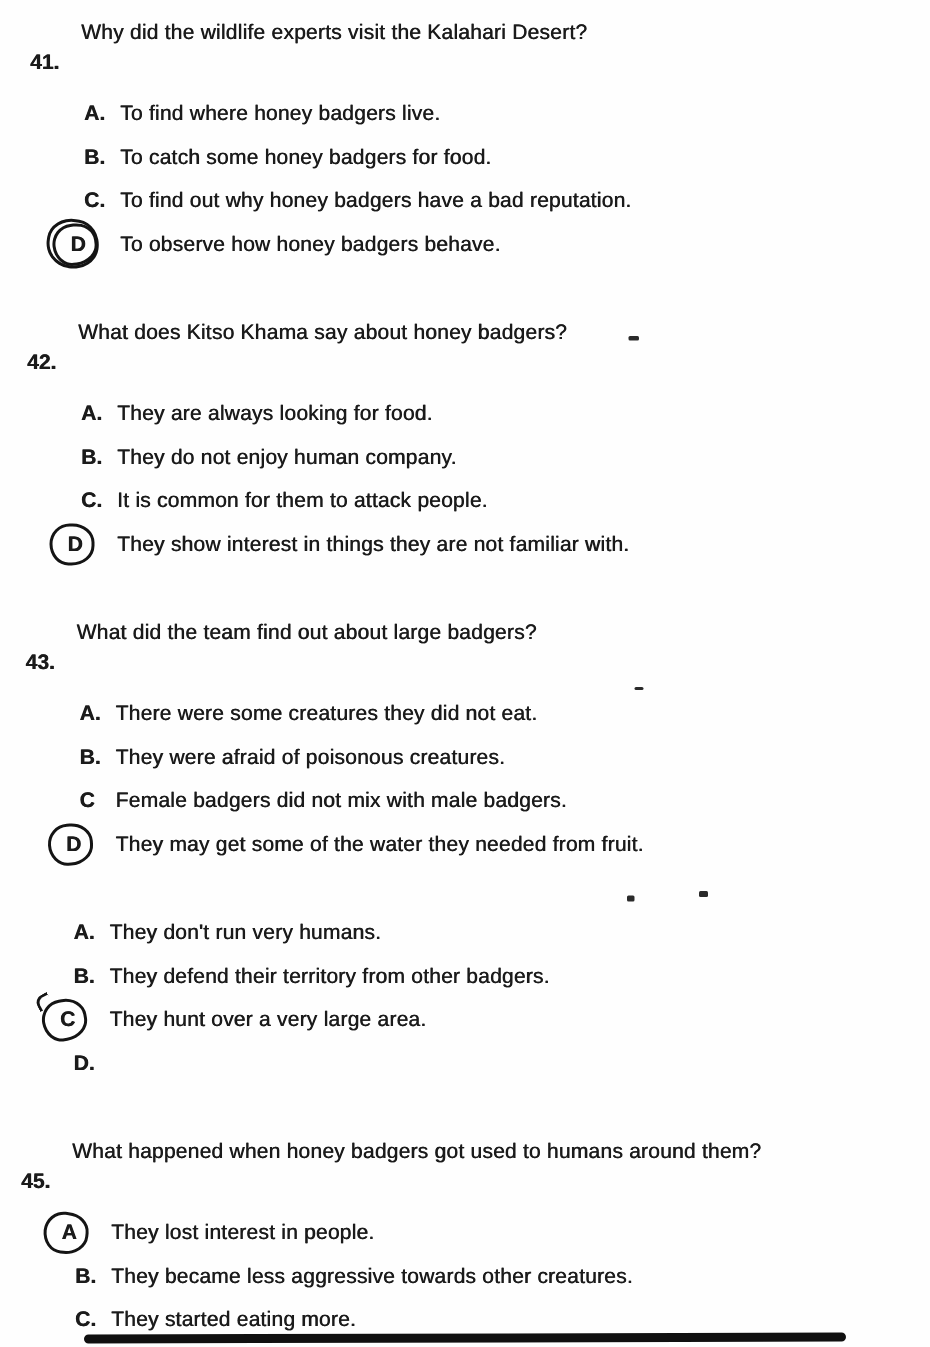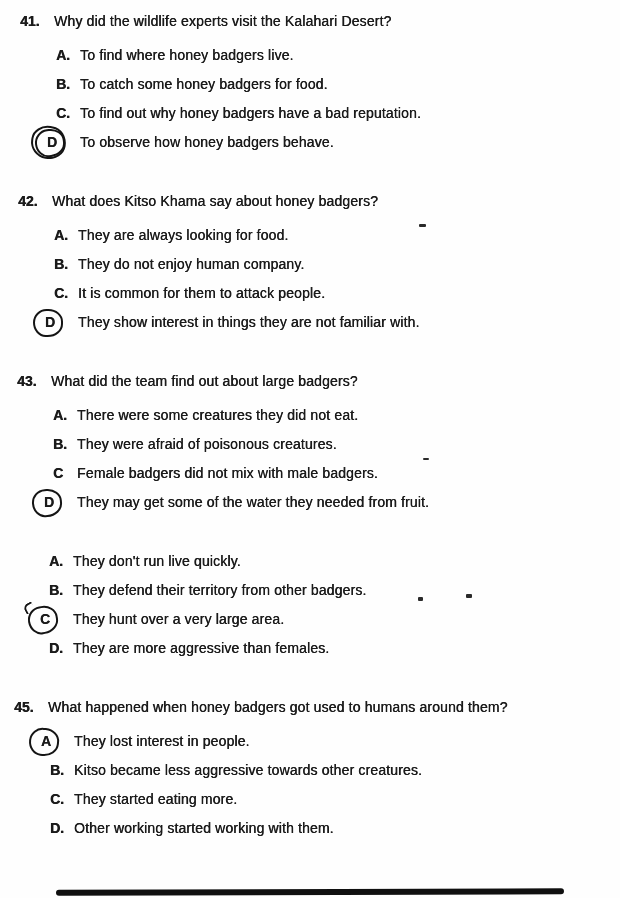--- a/index.html
+++ b/index.html
@@ -12,20 +12,21 @@
   }
   .page{
     position:absolute;left:0;top:0;width:620px;height:898px;
     padding:11px 20px 0 20px;box-sizing:border-box;
   }
   .question{margin-bottom:38px;}
   .q-title{display:flex;line-height:21px;margin-bottom:13px;}
   .q-num{
     flex:0 0 34px;font-weight:bold;font-size:14px;
     text-shadow:0.4px 0 0 currentColor;
+    margin-top:20px;
   }
   .q-text{
     font-size:14px;letter-spacing:0.15px;
     text-shadow:0.35px 0 0 currentColor;
   }
   .options{margin-left:36px;}
   .opt-row{display:flex;height:21px;line-height:21px;margin-bottom:8px;}
   .opt-row:last-child{margin-bottom:0;}
   .opt-letter{
     flex:0 0 24px;font-weight:bold;font-size:14px;
@@ -164,54 +165,53 @@
     <span class="opt-letter circled ring-2">D</span>
     <span class="opt-text">They may get some of the water they needed from fruit.</span>
   </div>
 </div>
   </section>
 
   <section class="question" style="margin-left: -7px;">
     <div class="options">
   <div class="opt-row">
     <span class="opt-letter">A.</span>
-    <span class="opt-text">They don't run live quickly.</span>
+    <span class="opt-text">They don't run very humans.</span>
   </div>
 
   <div class="opt-row">
     <span class="opt-letter">B.</span>
     <span class="opt-text">They defend their territory from other badgers.</span>
   </div>
 
   <div class="opt-row">
     <span class="opt-letter circled ring-3">C</span>
     <span class="opt-text">They hunt over a very large area.</span>
   </div>
 
   <div class="opt-row">
     <span class="opt-letter">D.</span>
-    <span class="opt-text">They are more aggressive than females.</span>
   </div>
 </div>
   </section>
 
   <section class="question" style="margin-left: -6px;">
     <div class="q-title">
       <span class="q-num">45.</span>
       <span class="q-text">What happened when honey badgers got used to humans around them?</span>
     </div>
     <div class="options">
   <div class="opt-row">
     <span class="opt-letter circled ring-4">A</span>
     <span class="opt-text">They lost interest in people.</span>
   </div>
 
   <div class="opt-row">
     <span class="opt-letter">B.</span>
-    <span class="opt-text">Kitso became less aggressive towards other creatures.</span>
+    <span class="opt-text">They became less aggressive towards other creatures.</span>
   </div>
 
   <div class="opt-row">
     <span class="opt-letter">C.</span>
     <span class="opt-text">They started eating more.</span>
   </div>
 
   <div class="opt-row">
     <span class="opt-letter">D.</span>
     <span class="opt-text">Other working started working with them.</span>

